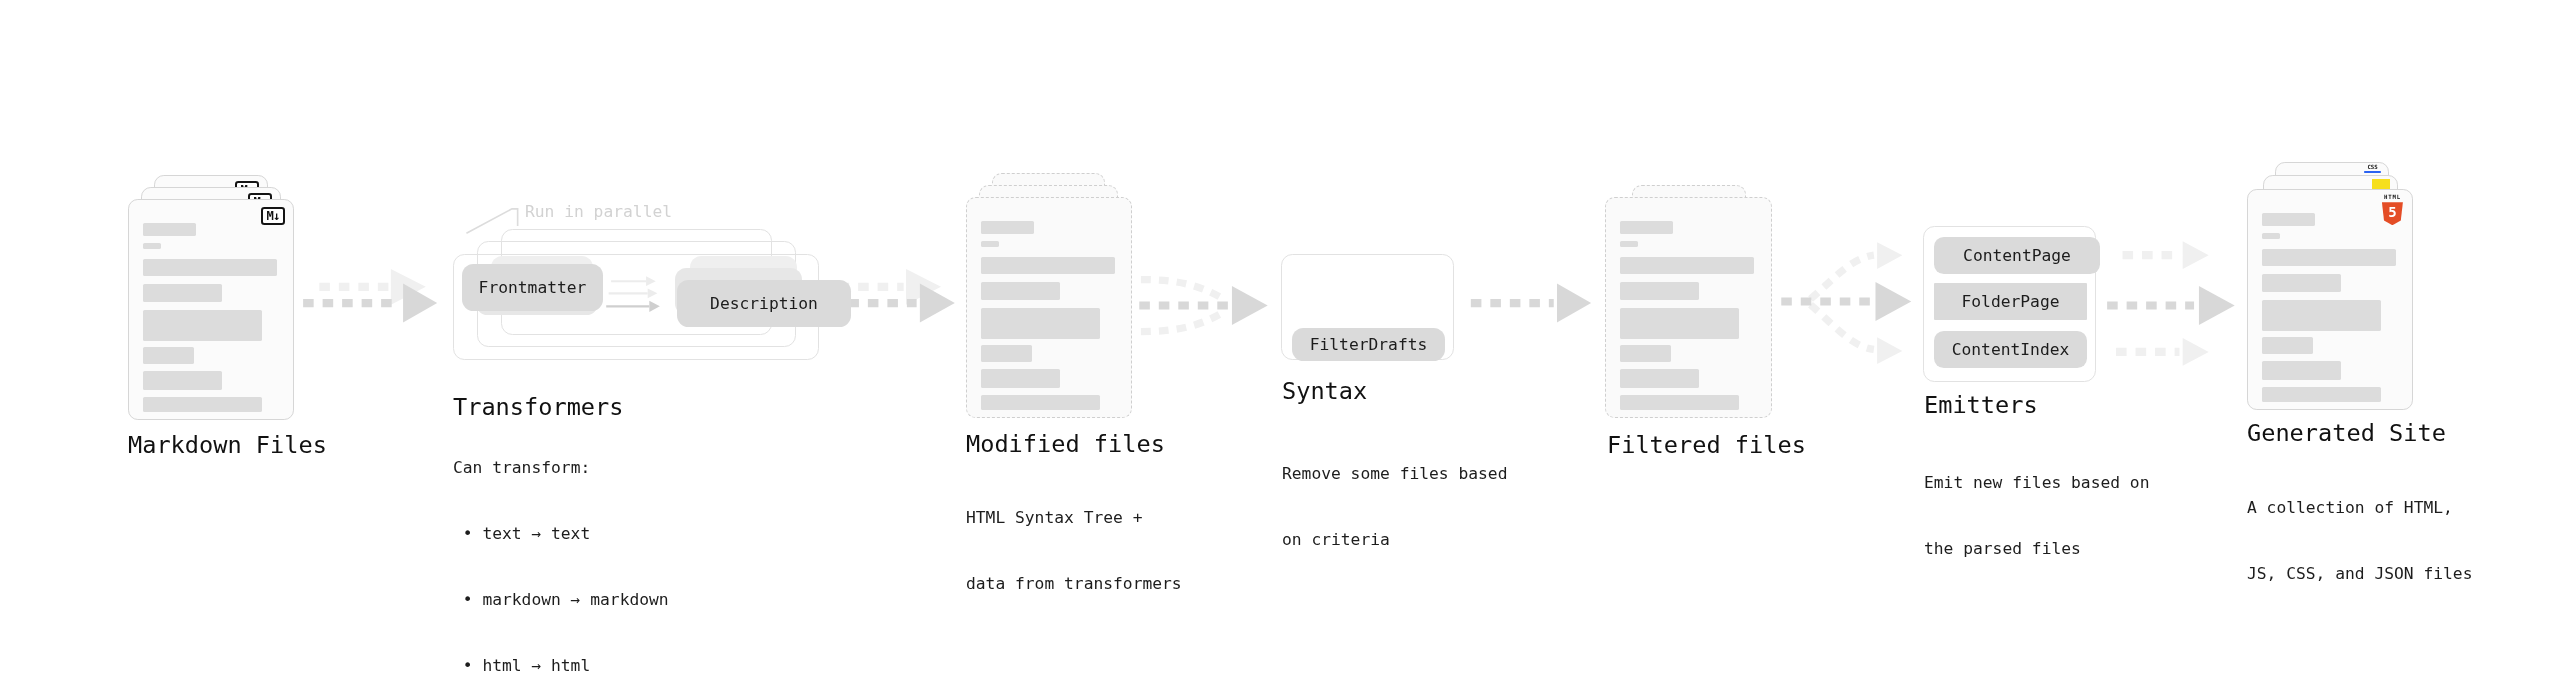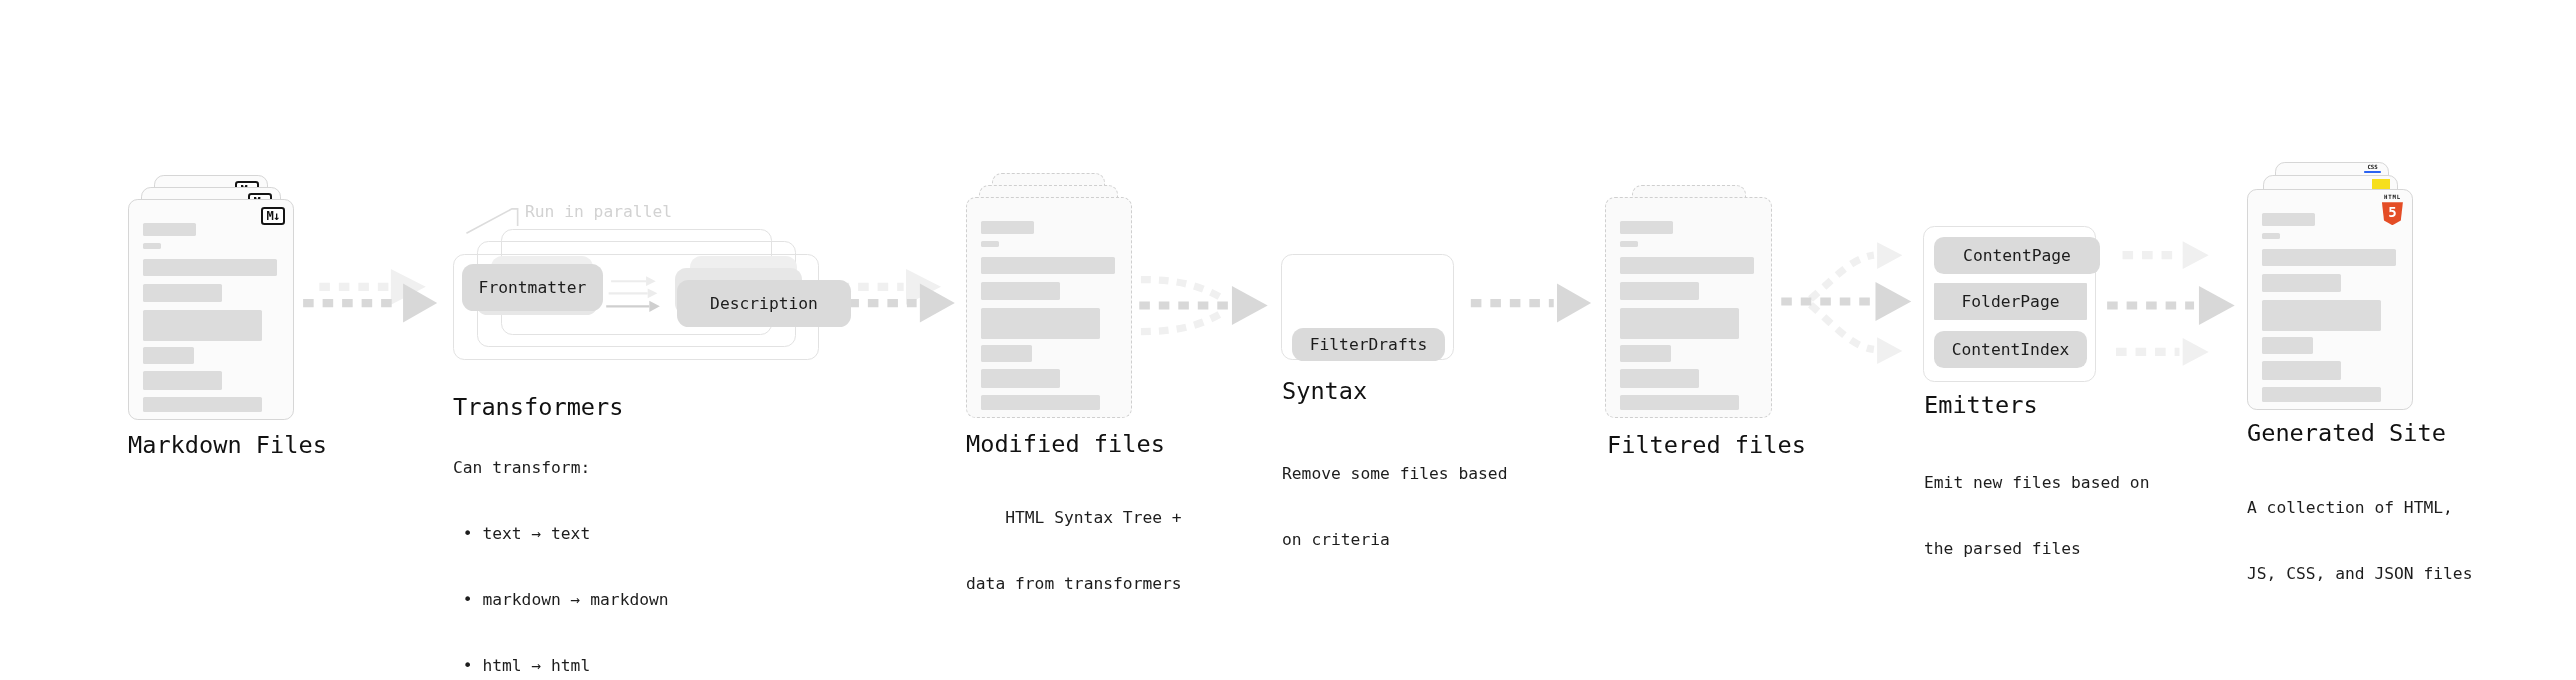--- a/index.html
+++ b/index.html
@@ -213,21 +213,21 @@
         <div class="bar" style="width: 18px; height: 6.5px; margin-top: 6.5px;"></div>
         <div class="bar" style="width: 134px; height: 17px; margin-top: 9.8px;"></div>
         <div class="bar" style="width: 79px; height: 18px; margin-top: 8.1px;"></div>
         <div class="bar" style="width: 119px; height: 31px; margin-top: 8.1px;"></div>
         <div class="bar" style="width: 51px; height: 17px; margin-top: 6.5px;"></div>
         <div class="bar" style="width: 79px; height: 19.5px; margin-top: 6.5px;"></div>
         <div class="bar" style="width: 119px; height: 15.4px; margin-top: 6.5px;"></div>
       </div>
   </div>
   <div class="heading" style="left:966px;top:430px;">Modified files</div>
-  <div class="body-text" style="left:966px;top:463px;text-align:right;">
+  <div class="body-text" style="left:966px;top:463px;">
     <div>HTML Syntax Tree +</div>
     <div>data from transformers</div>
   </div>
 </div>
 
 <div class="abs" style="left:0;top:0;">
   <div class="frame filled" style="left:1281px;top:254px;width:173px;height:106px;z-index:2;"></div>
   <div class="pill" style="left:1292px;top:280px;width:153px;height:33px;margin-top:48px;">FilterDrafts</div>
   <div class="heading" style="left:1282px;top:377px;">Syntax</div>
   <div class="body-text" style="left:1282px;top:419px;">

